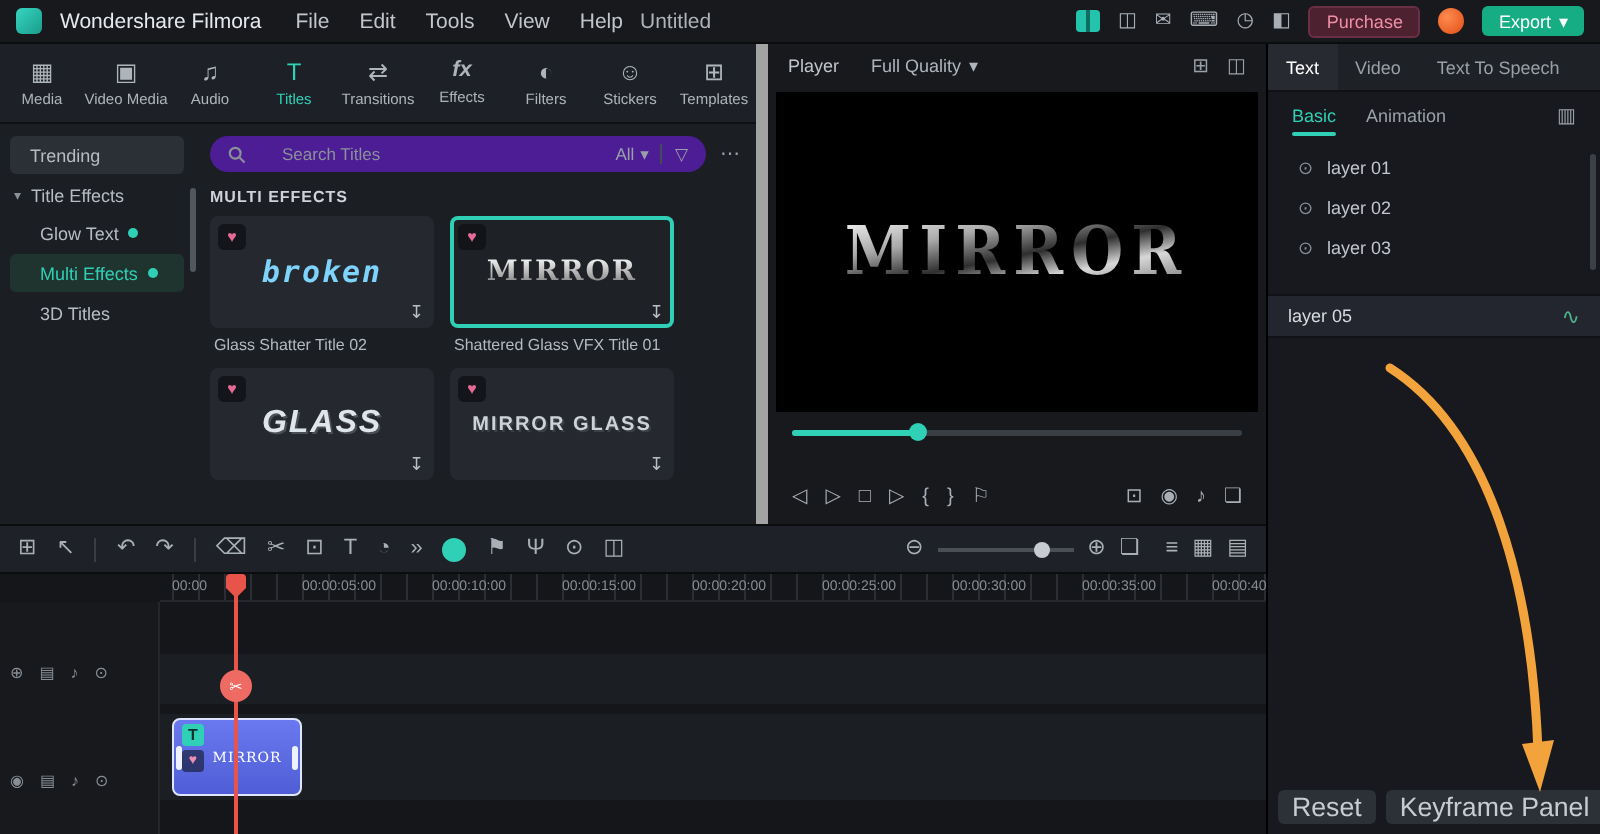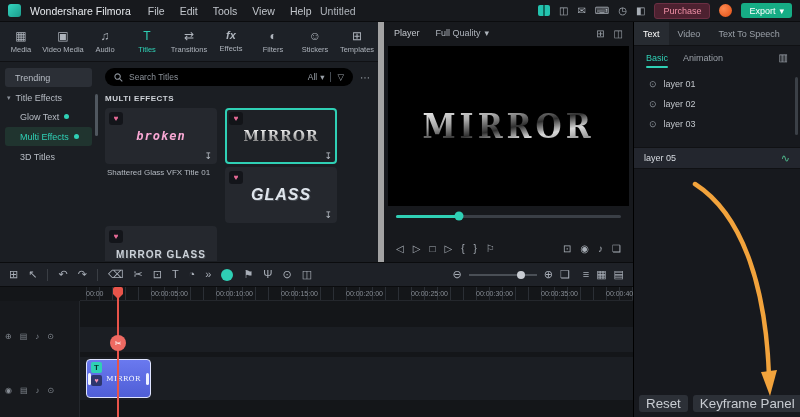--- a/index.html
+++ b/index.html
@@ -33,33 +33,33 @@
 .sidebar{width:97px;padding-top:5px;position:relative;flex:0 0 auto}
 .side-item{height:19px;display:flex;align-items:center;padding:0 7px;font-size:9px;color:#b7bcc4;gap:5px;white-space:nowrap;cursor:pointer}
 .side-item .chev{font-size:7px;color:#8a9098}
 .side-item.sub{padding-left:20px}
 .side-item.pill{background:#2b2f36;border-radius:3px;margin:1px 5px;padding-left:10px}
 .side-item.active{background:#20342f;border-radius:3px;margin:1px 5px;color:#2fd0b5;padding-left:15px}
 .dot-new{width:5px;height:5px;border-radius:50%;background:#2fd0b5;flex:0 0 auto}
 .side-scroll{position:absolute;left:95px;top:32px;width:3px;height:42px;background:#50575f;border-radius:2px;z-index:2}
 .content{flex:1;padding:6px 8px 0 8px;position:relative;overflow:hidden}
 .search-row{display:flex;align-items:center;gap:7px}
-.search-box{flex:1;height:18px;background:#000000;border-radius:9px;display:flex;align-items:center;padding:0 9px;gap:6px;font-size:8.5px;color:#8b9199}
+.search-box{flex:1;height:18px;background:#4c1d95;border-radius:9px;display:flex;align-items:center;padding:0 9px;gap:18px;font-size:8.5px;color:#8b9199}
 .search-right{margin-left:auto;display:flex;align-items:center;gap:6px;color:#9aa0a8}
 .search-right .all{display:flex;align-items:center;gap:3px}
 .search-right .sep{width:1px;height:10px;background:#454b52}
 .more-dots{color:#9aa0a8;font-size:10px}
 .section-title{font-size:8px;font-weight:bold;color:#cfd3d9;letter-spacing:.5px;margin:8px 0 5px}
 .thumb-grid{display:grid;grid-template-columns:112px 112px;gap:3px 8px}
 .thumb{height:56px;background:#25282e;border-radius:4px;position:relative;display:flex;align-items:center;justify-content:center;overflow:hidden;cursor:pointer}
 .thumb.selected{background:#1e2126;box-shadow:inset 0 0 0 2px #2fd0b5}
 .heart-badge{position:absolute;top:4px;left:4px;width:14px;height:13px;background:rgba(16,18,22,.85);border-radius:3px;display:flex;align-items:center;justify-content:center;color:#e66a96;font-size:8px}
 .dl-ic{position:absolute;bottom:3px;right:5px;color:#b9bfc7;font-size:9px}
 .thumb-label{font-size:8px;color:#b4bac2;white-space:nowrap;overflow:hidden;text-overflow:ellipsis;padding:1px 2px 4px}
-.t-broken{font-family:"DejaVu Sans Mono",monospace;font-weight:bold;font-style:italic;font-size:12px;color:#f9a8d4;letter-spacing:1px}
+.t-broken{font-family:"DejaVu Sans Mono",monospace;font-weight:bold;font-style:italic;font-size:15px;color:#7dd3fc;letter-spacing:1px}
 .t-mirror{font-family:"DejaVu Serif",serif;font-weight:bold;font-size:14px;letter-spacing:1px;background:linear-gradient(180deg,#ffffff,#6e6e6e);-webkit-background-clip:text;background-clip:text;color:transparent}
 .t-glass{font-weight:900;font-style:italic;font-size:16px;color:#dfe5ec;letter-spacing:1px;text-shadow:1px 1px 0 #4a4f56}
 .t-brokn{font-weight:bold;font-size:10px;color:#ccd2d9;letter-spacing:1px;text-shadow:1px 1px 0 #3c4046}
 
 
 .player{position:absolute;left:378px;top:22px;width:255px;height:240px;background:#17191d;border-left:6px solid #a3a3a3}
 .player-header{height:22px;display:flex;align-items:center;padding:0 10px;gap:16px;font-size:9px;color:#c2c6cc}
 .quality{display:flex;gap:4px;align-items:center;color:#aeb4bc;cursor:pointer}
 .ph-icons{margin-left:auto;display:flex;gap:9px;color:#9aa0a8;font-size:10px}
 .screen{position:absolute;top:24px;left:4px;right:4px;height:160px;background:#000;display:flex;align-items:center;justify-content:center;overflow:hidden}
@@ -246,20 +246,21 @@
           <span class="t-broken">broken</span>
           <span class="dl-ic">↧</span>
         </div>
         <div class="thumb selected">
           <span class="heart-badge">
               <span>♥</span>
             </span>
           <span class="t-mirror">MIRROR</span>
           <span class="dl-ic">↧</span>
         </div>
+        <div class="thumb-label">Glass Shatter Title 02</div>
         <div class="thumb-label">Shattered Glass VFX Title 01</div>
         <div class="thumb">
           <span class="heart-badge">
               <span>♥</span>
             </span>
           <span class="t-glass">GLASS</span>
           <span class="dl-ic">↧</span>
         </div>
         <div class="thumb">
           <span class="heart-badge">

